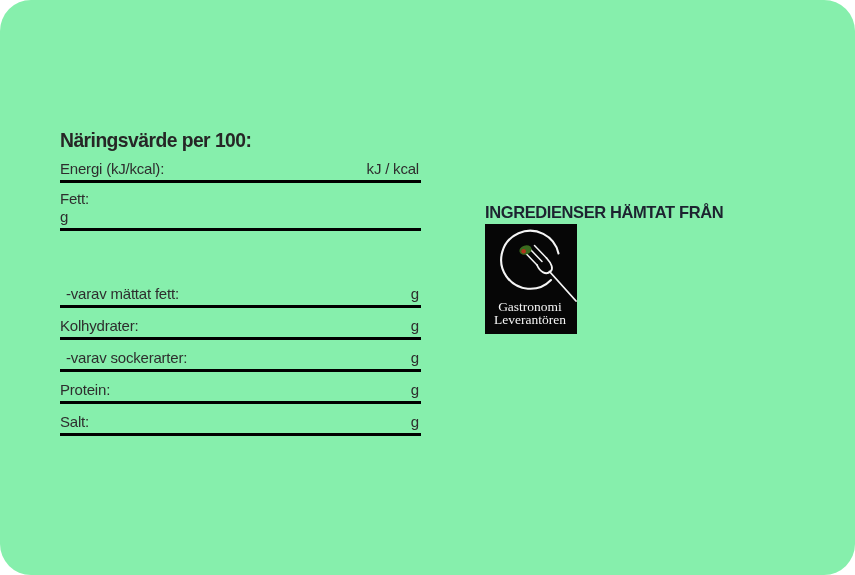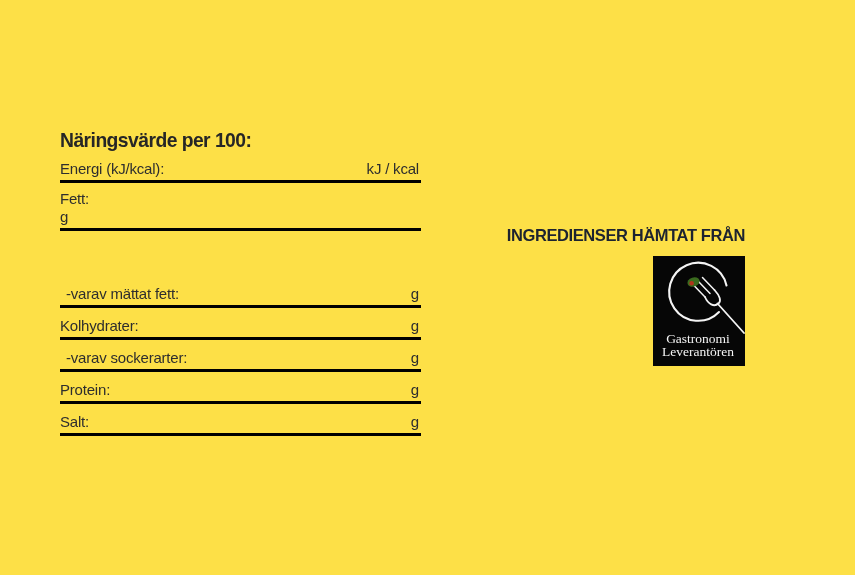--- a/index.html
+++ b/index.html
@@ -1,22 +1,23 @@
 <!DOCTYPE html>
 <html><head>
 <meta charset="utf-8">
 <style>
   html, body { margin: 0; padding: 0; background: #ffffff; }
   #canvas {
     position: relative;
     width: 855px;
     height: 575px;
-    background: #fde047;
+    background: #86efac;
     font-family: "Liberation Sans", sans-serif;
     overflow: hidden;
+    border-radius: 31px;
   }
 
   
   .nutrition {
     position: absolute;
     left: 60px;
     top: 127px;
     width: 361px;
   }
   .nutrition-title {
@@ -45,34 +46,34 @@
   .nrow:nth-of-type(2) { padding-top: 7px; }
   .nrow:nth-of-type(3) { padding-top: 7px; flex-direction: column; }
   .nrow:nth-of-type(4) { padding-top: 14px; margin-top: 40px; }
   .nrow.indent .nlabel { padding-left: 6px; }
   .nvalue { white-space: nowrap; }
 
   
   .supplier {
     position: absolute;
     left: 485px;
-    top: 225px;
+    top: 202px;
     width: 260px;
-    text-align: right;
+    text-align: left;
   }
   .supplier-heading {
     font-size: 16.5px;
     font-weight: bold;
     color: #1d2330;
     letter-spacing: -0.4px;
     line-height: 20px;
     white-space: nowrap;
   }
   .logo-wrap {
-    margin-top: 11px;
+    margin-top: 2px;
     display: inline-block;
     line-height: 0;
   }
 </style>
 </head>
 <body>
 
 <div id="canvas">
 
   <div class="nutrition">

